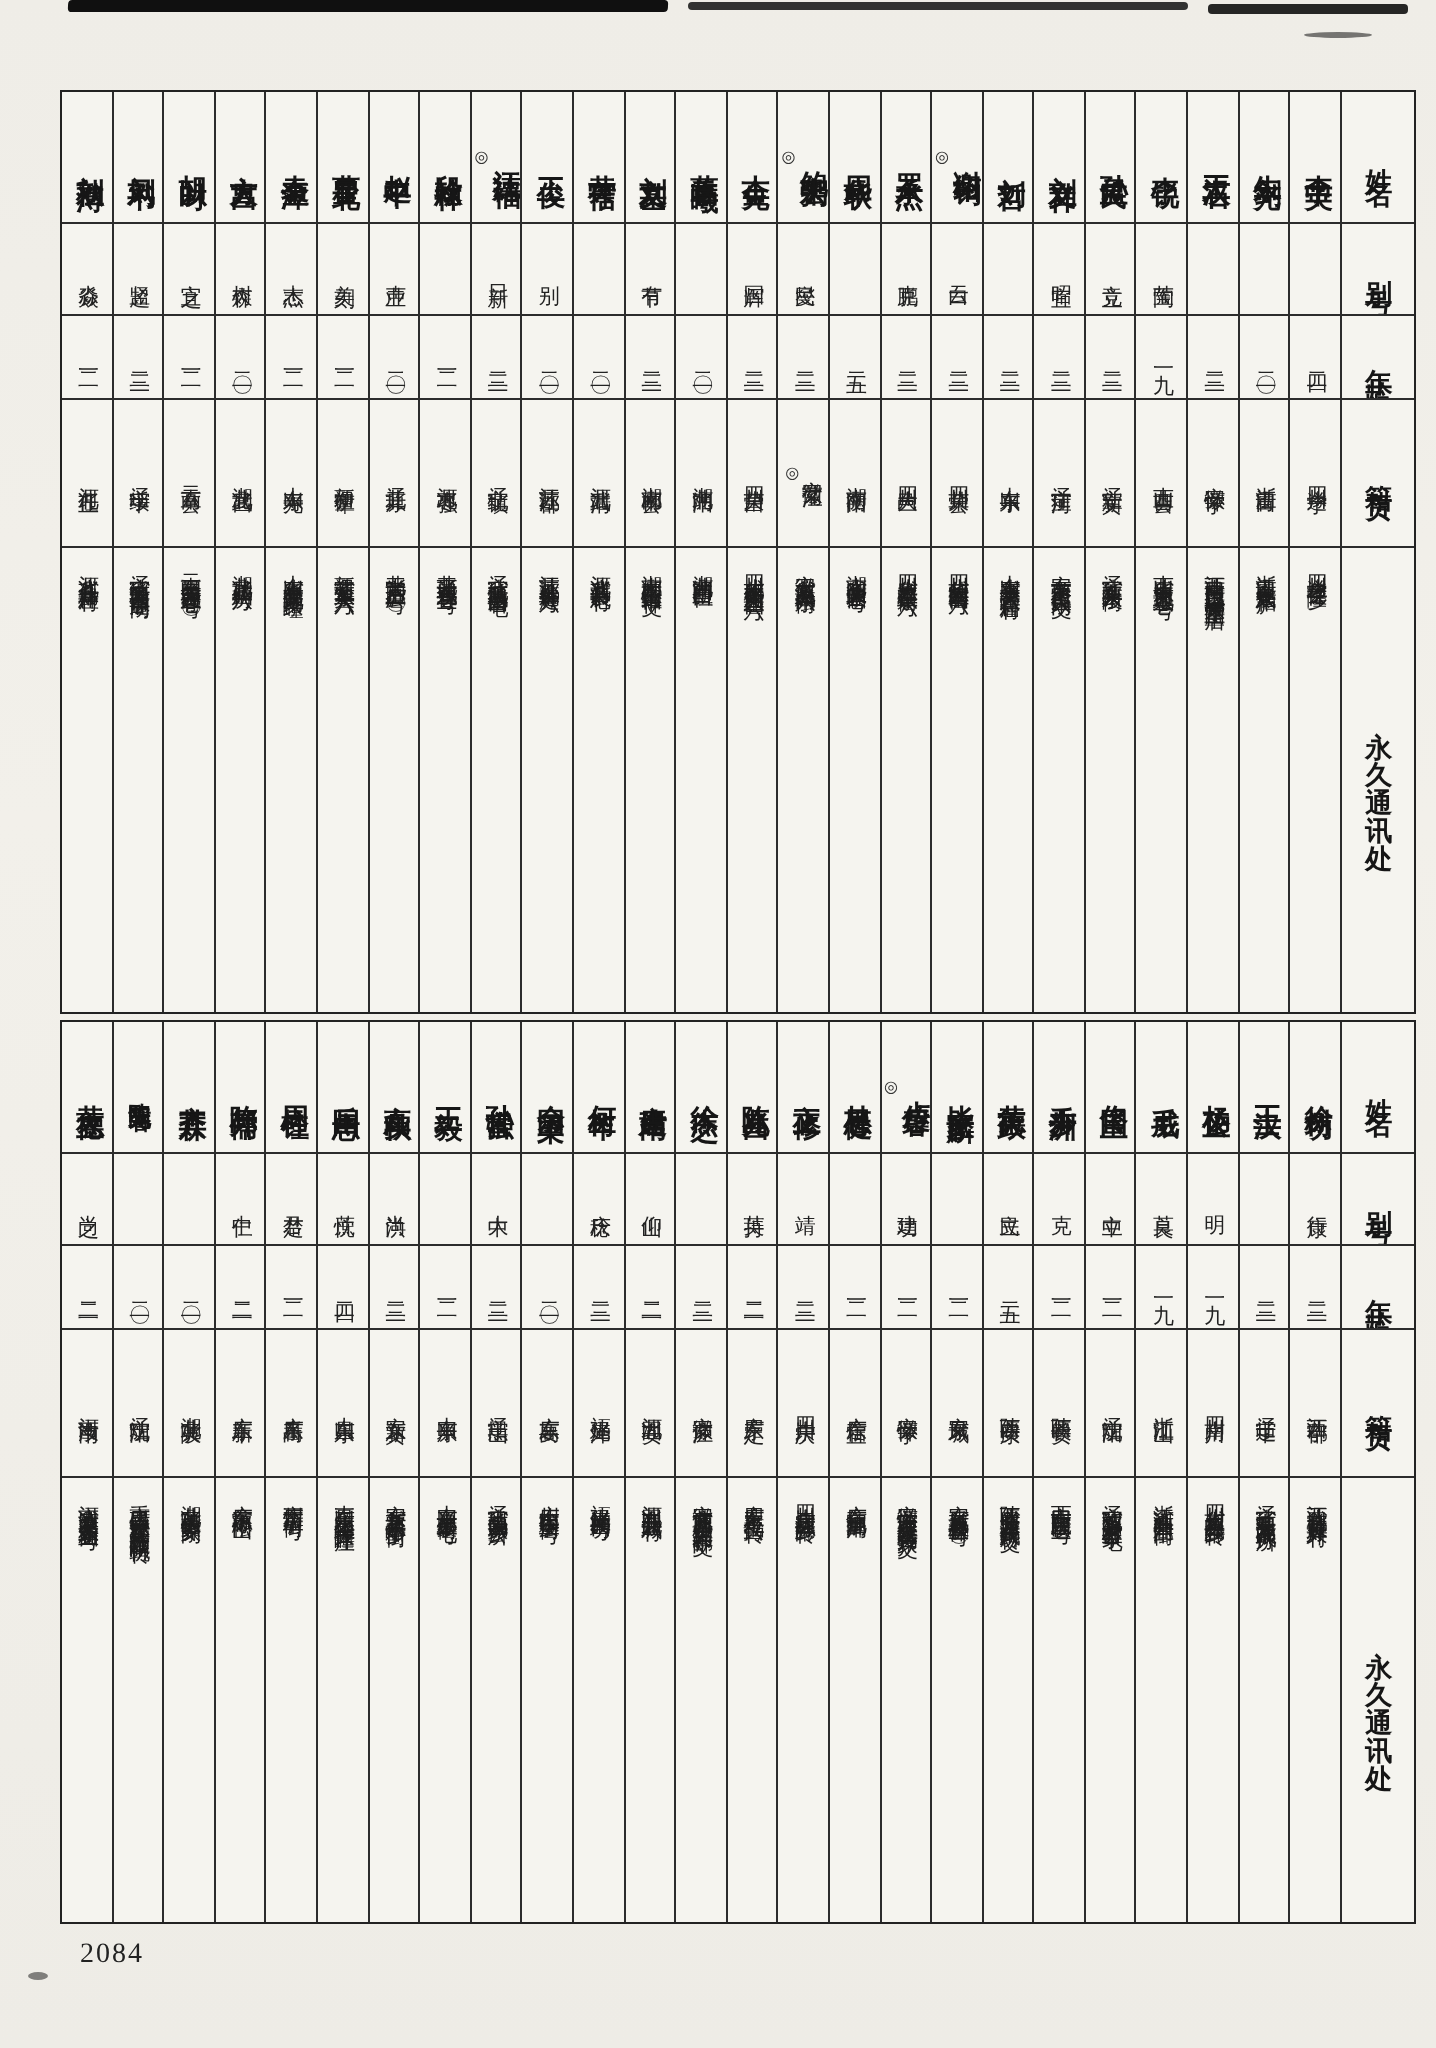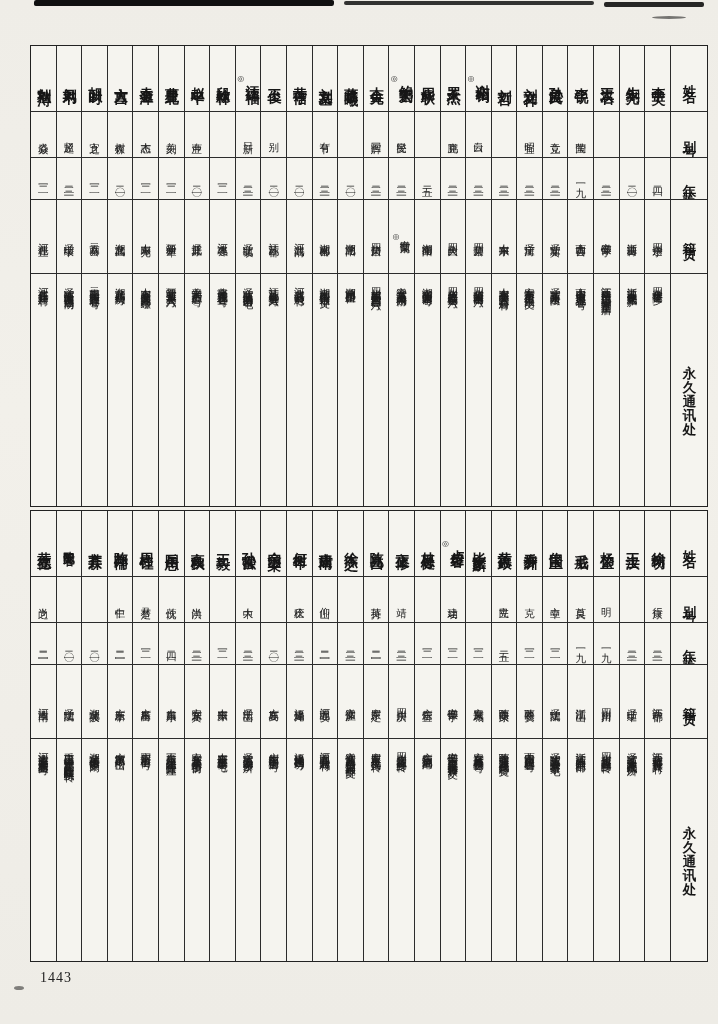--- a/index.html
+++ b/index.html
@@ -952,14 +952,14 @@
           <div class="cell r-native ">
             <span class="vt">籍贯</span>
           </div>
           <div class="cell r-addr ">
             <span class="vt">永久通讯处</span>
           </div>
         </div>
       </section>
   </div>
 
-  <div class="pagenum">1443</div>
+  <div class="pagenum">2084</div>
 </div>
 
 </body></html>

